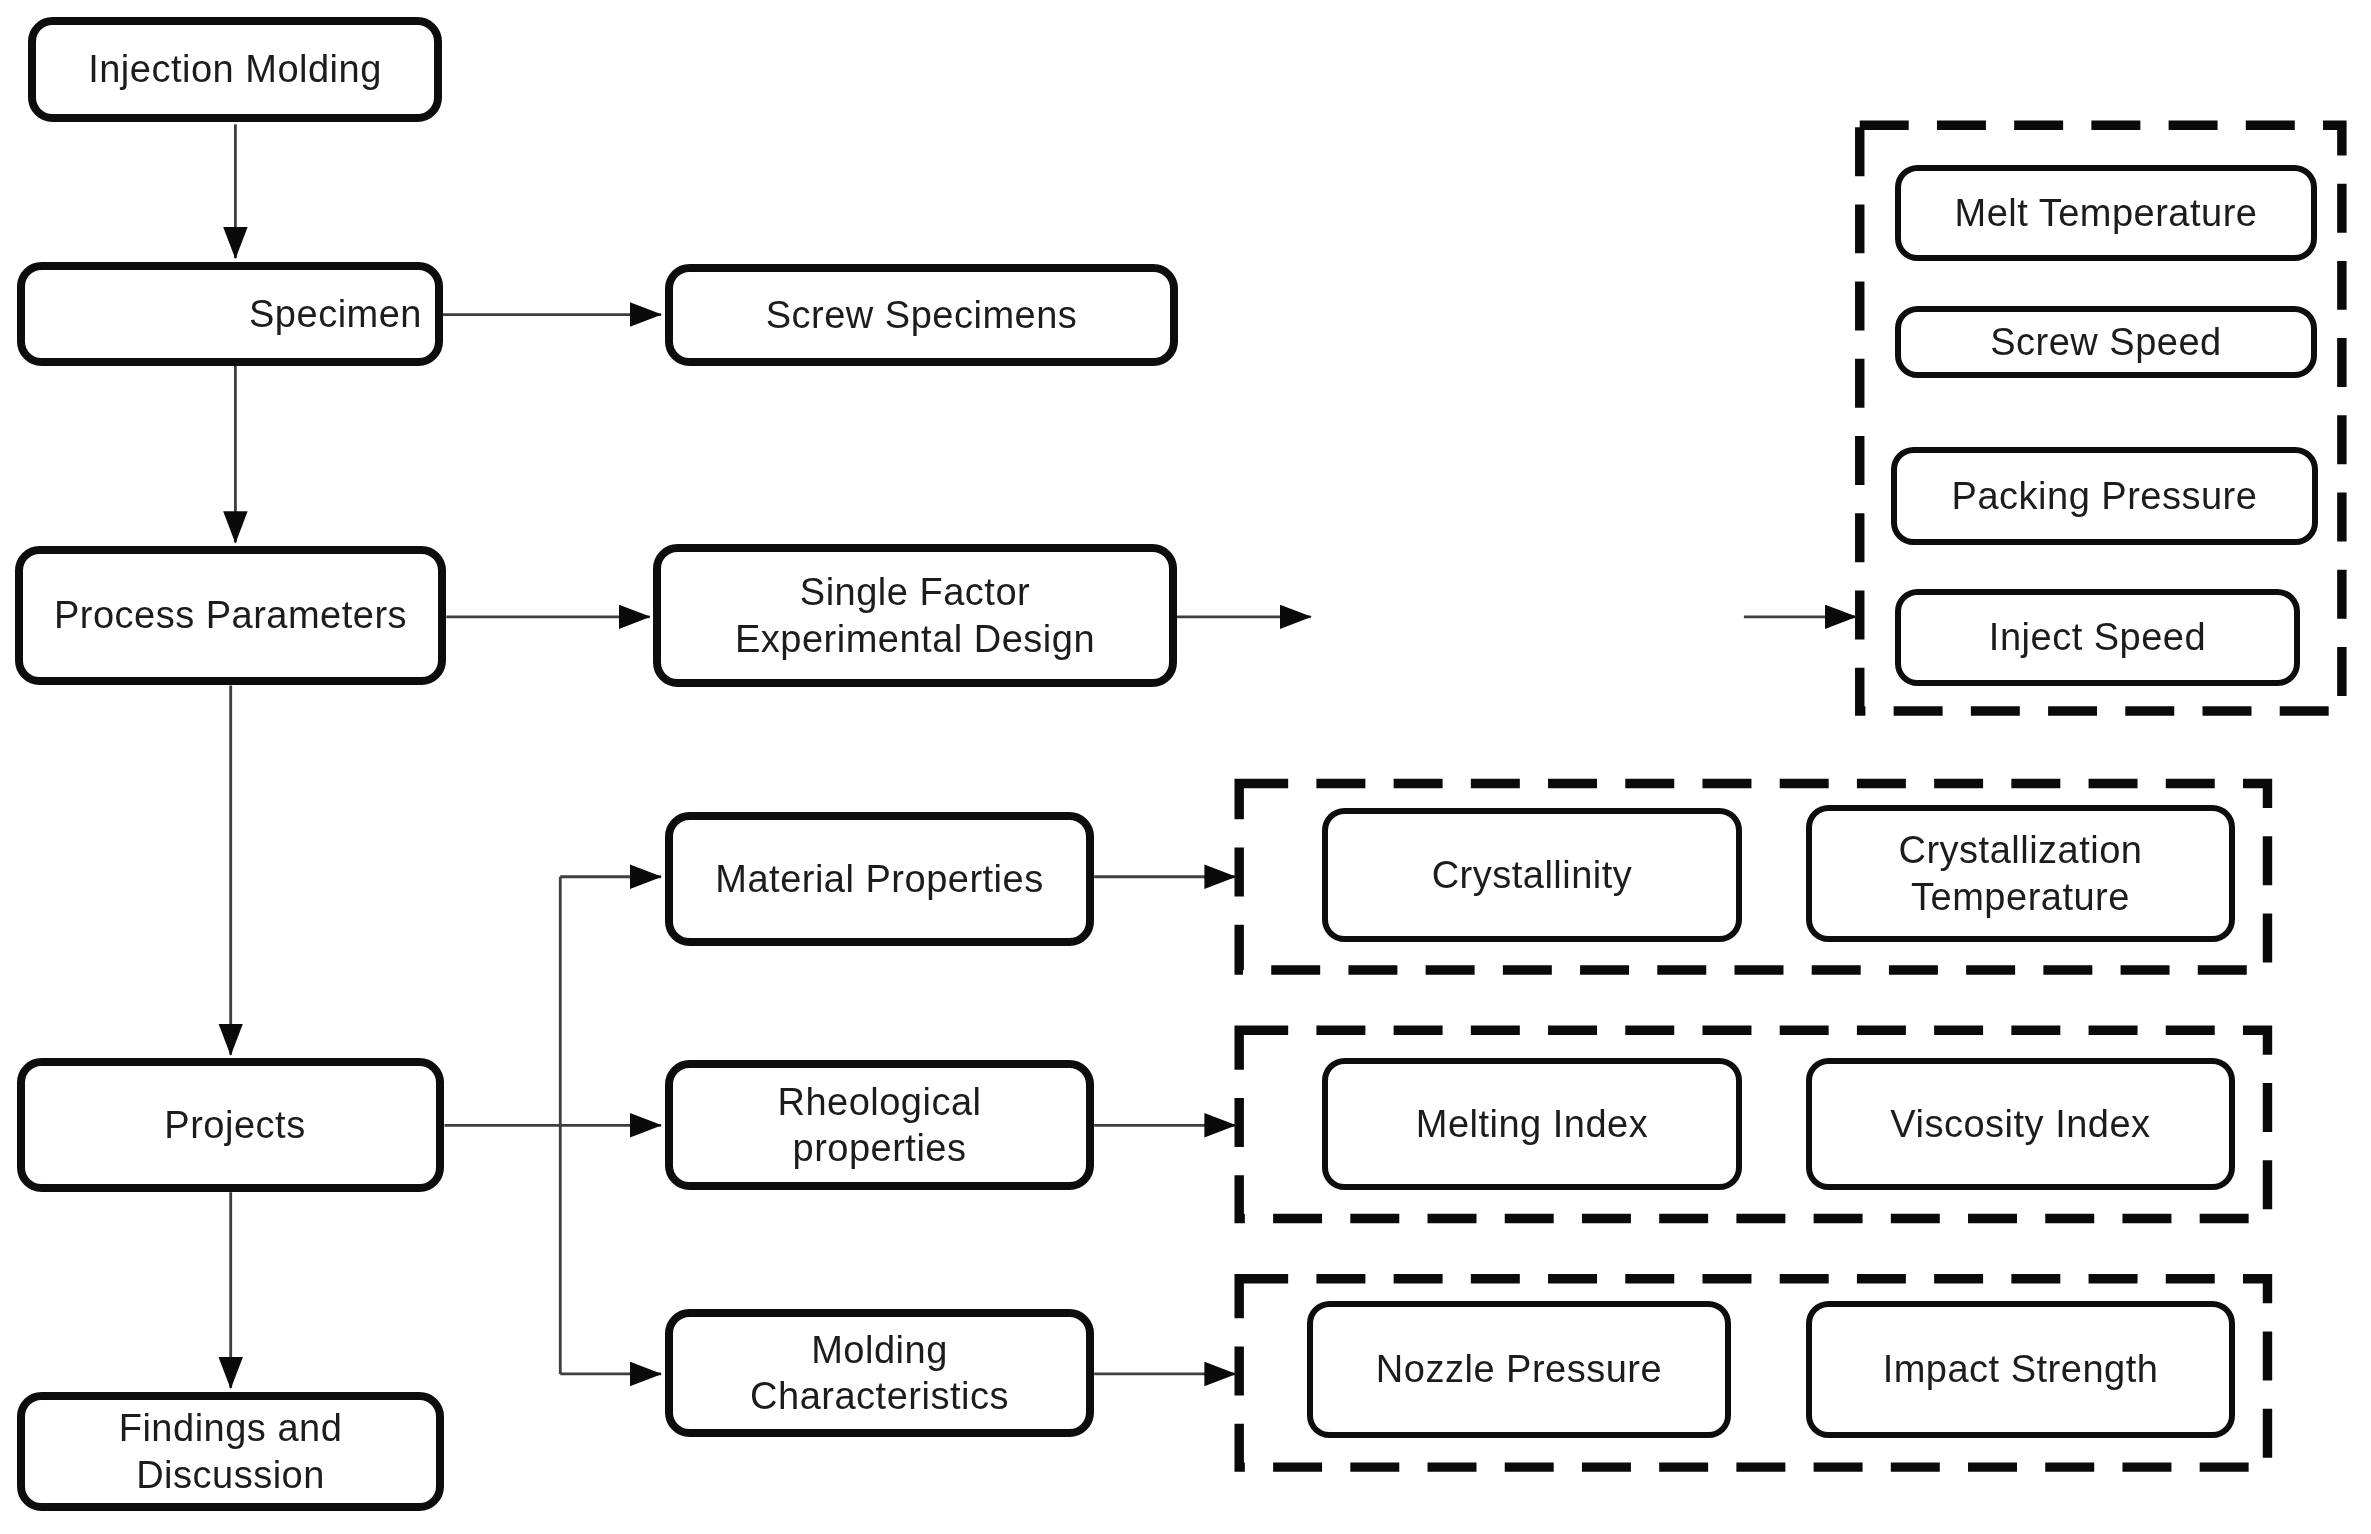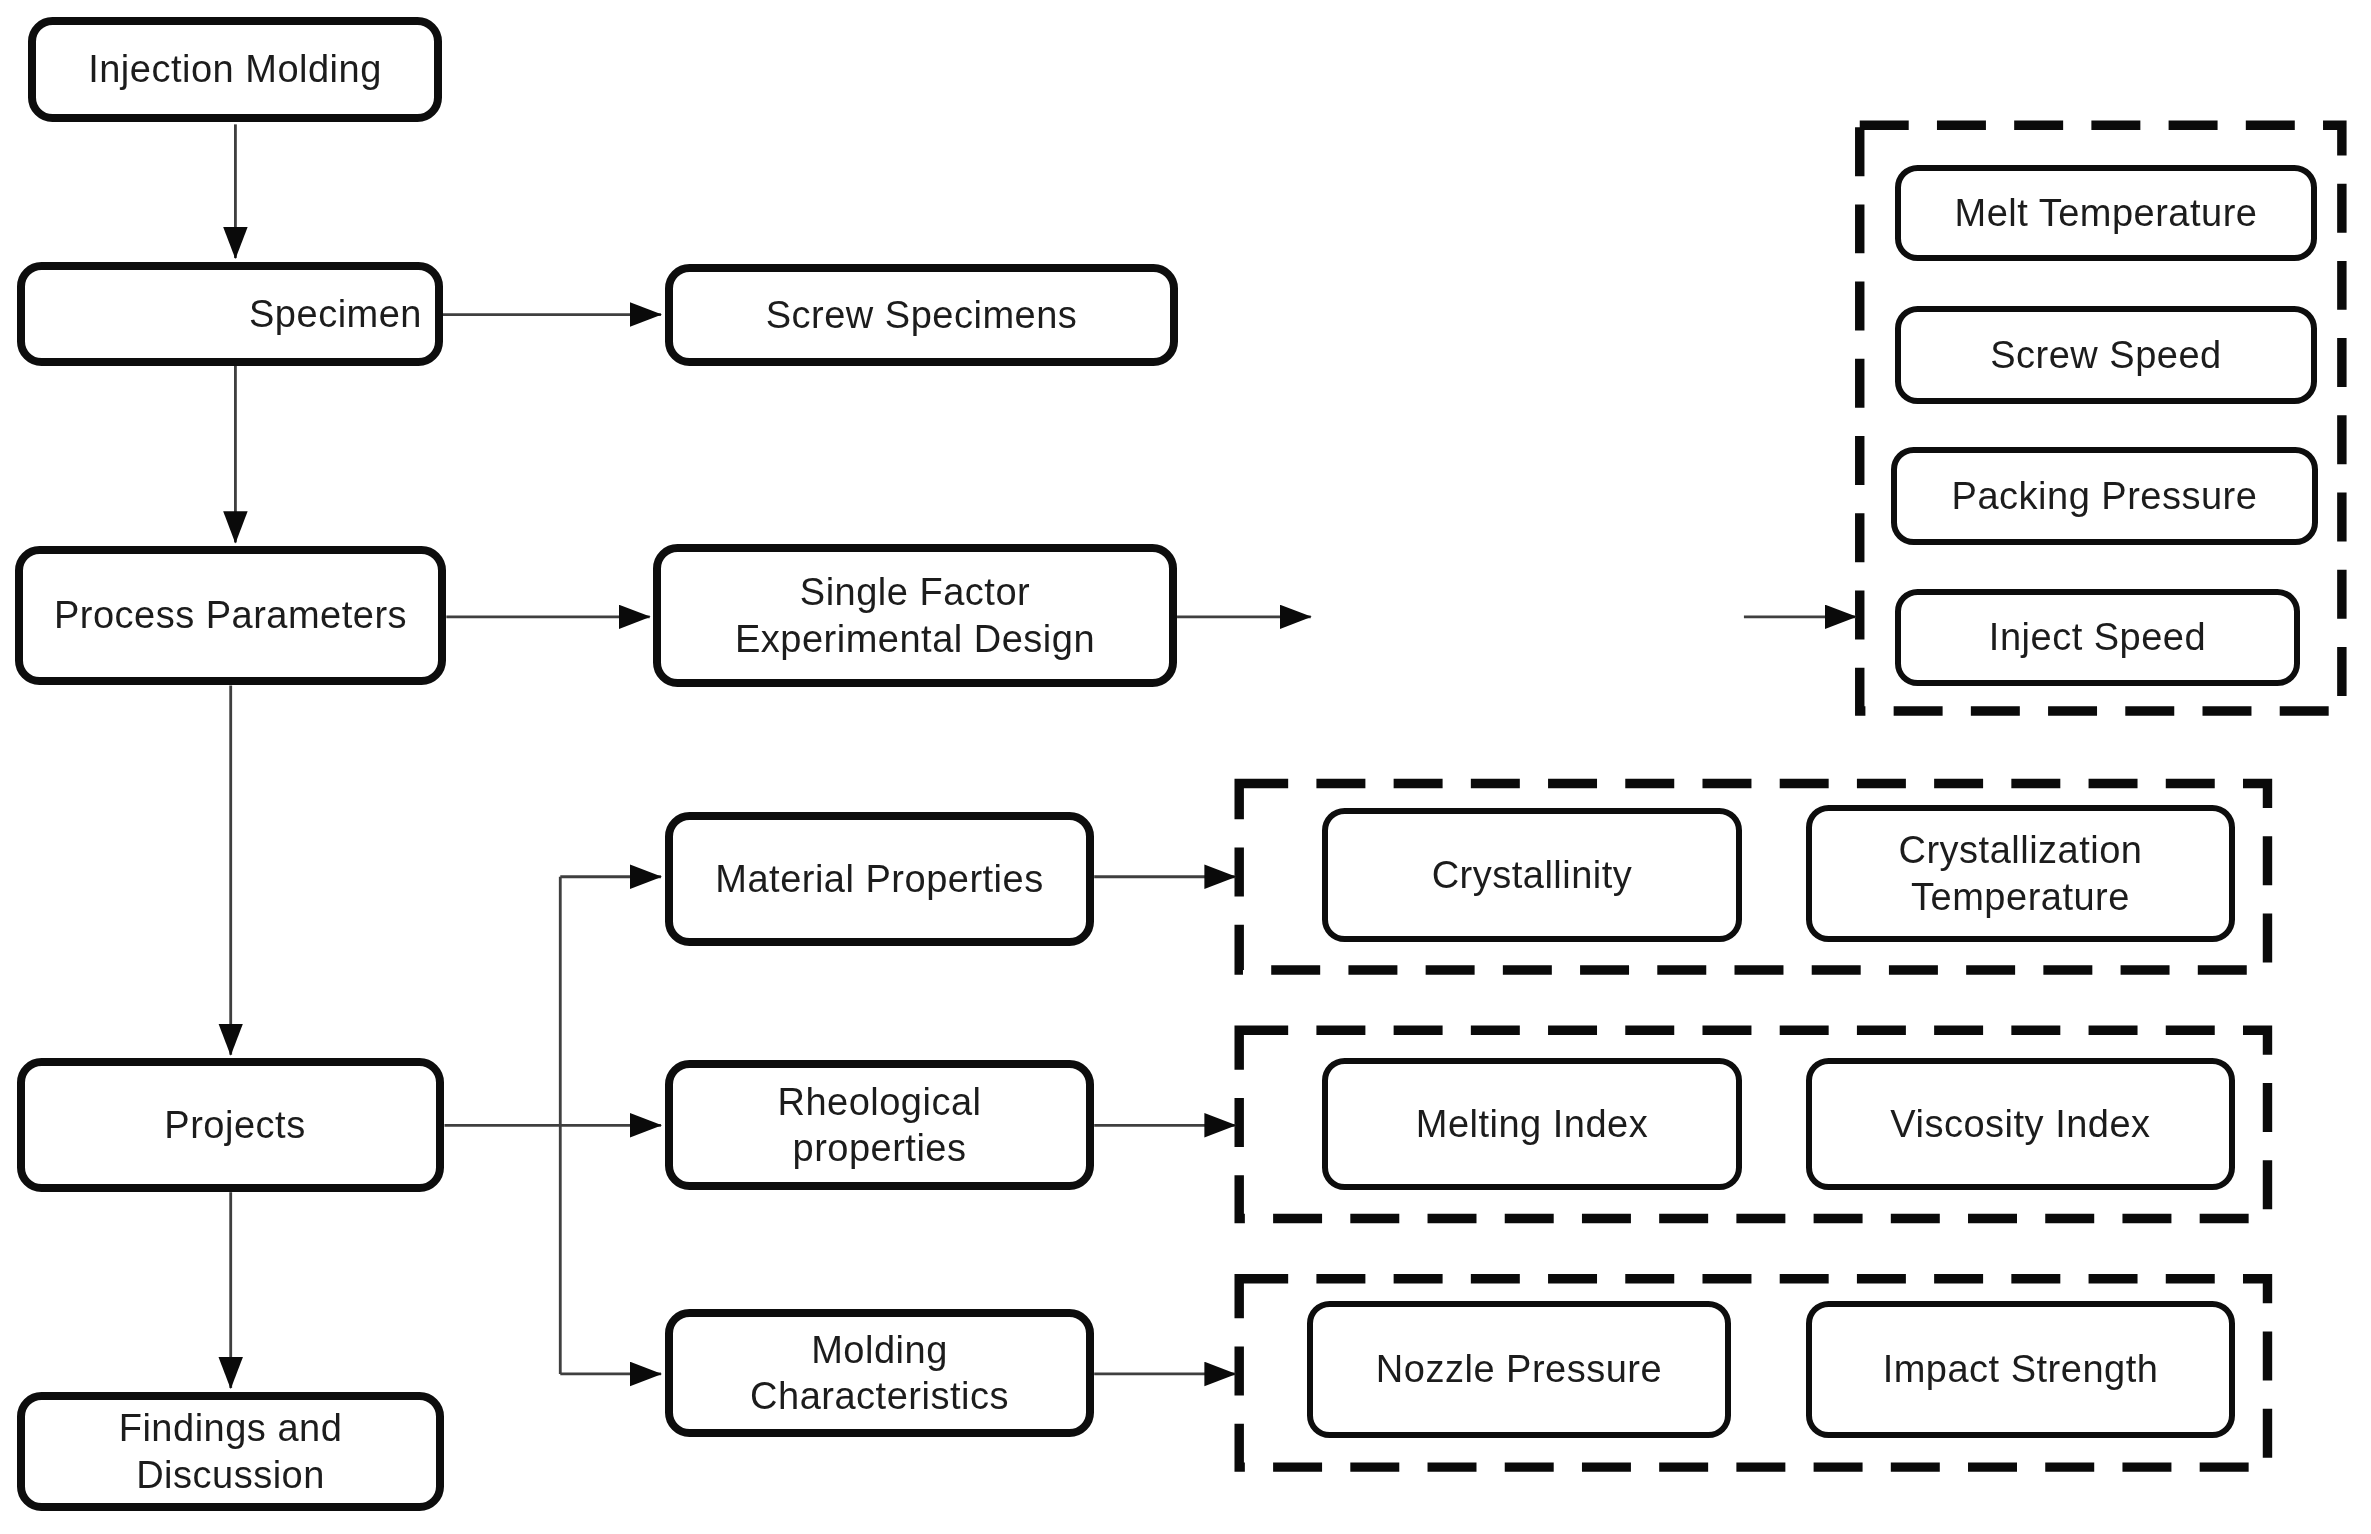--- a/index.html
+++ b/index.html
@@ -111,21 +111,21 @@
   <div class="node" style="left:653px; top:544px; width:524px; height:143px;">
     <span class="label">Single Factor
 Experimental Design</span>
   </div>
 
 
   <div class="node inner" style="left:1895px; top:165px; width:422px; height:96px;">
     <span class="label">Melt Temperature</span>
   </div>
 
-  <div class="node inner" style="left:1895px; top:306px; width:422px; height:98px;">
+  <div class="node inner" style="left:1895px; top:306px; width:422px; height:72px;">
     <span class="label">Screw Speed</span>
   </div>
 
   <div class="node inner" style="left:1891px; top:447px; width:427px; height:98px;">
     <span class="label">Packing Pressure</span>
   </div>
 
   <div class="node inner" style="left:1895px; top:589px; width:405px; height:97px;">
     <span class="label">Inject Speed</span>
   </div>

